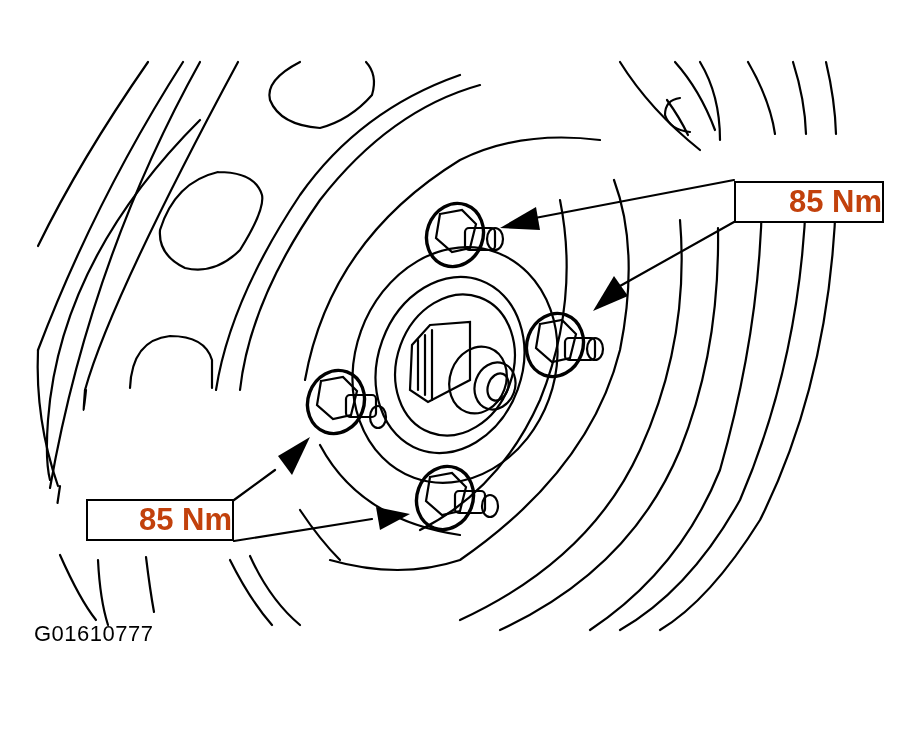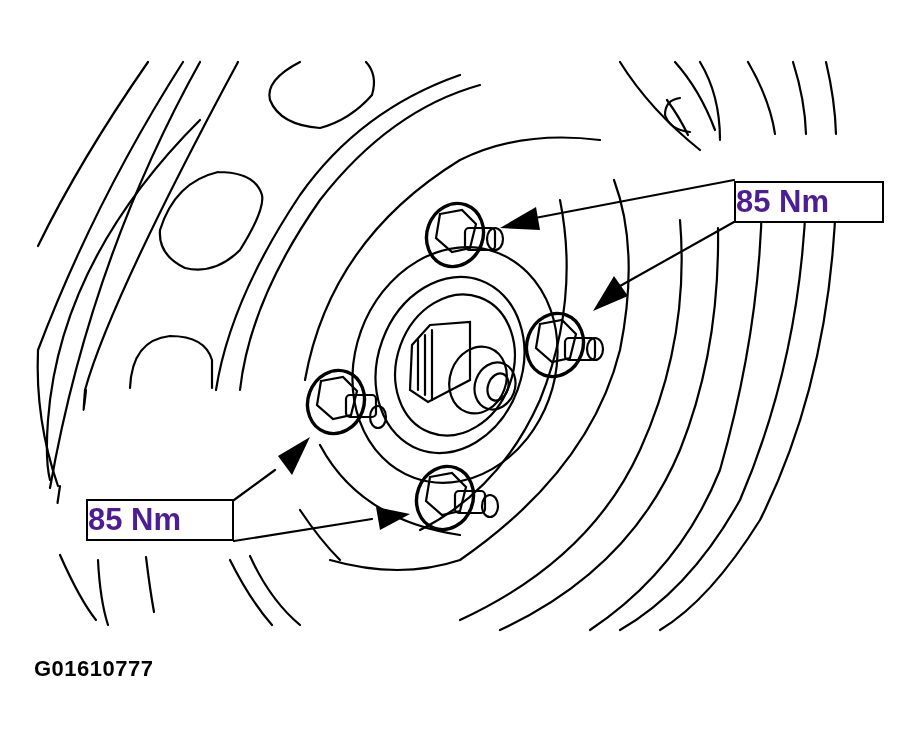--- a/index.html
+++ b/index.html
@@ -1,23 +1,23 @@
 <!DOCTYPE html>
 <html><head>
 <meta charset="utf-8">
 <style>
   html,body{margin:0;padding:0;background:#ffffff;}
   body{width:922px;height:754px;position:relative;overflow:hidden;font-family:"Liberation Sans",sans-serif;}
   #drawing{position:absolute;left:0;top:0;width:922px;height:754px;}
   .ln{fill:none;stroke:#000;stroke-width:2.2;stroke-linecap:round;}
   .thick{fill:none;stroke:#000;stroke-width:3.4;}
-  .callout{position:absolute;background:#fff;border:2px solid #000;font-weight:bold;font-size:31px;line-height:38px;text-align:left;color:#4c1d95;box-sizing:border-box;}
+  .callout{position:absolute;background:#fff;border:2px solid #000;font-weight:bold;font-size:31px;line-height:38px;text-align:right;color:#c2410c;box-sizing:border-box;}
   #label-right{left:734px;top:181px;width:150px;height:42px;}
   #label-left{left:86px;top:499px;width:148px;height:42px;}
-  #figure-id{position:absolute;left:34px;top:656px;font-size:22px;font-weight:bold;color:#000;letter-spacing:0.5px;}
+  #figure-id{position:absolute;left:34px;top:621px;font-size:22px;font-weight:normal;color:#000;letter-spacing:0.5px;}
 </style>
 </head>
 <body>
 
 <svg id="drawing" viewBox="0 0 922 754" xmlns="http://www.w3.org/2000/svg">
   <g>
     <path class="ln" d="M148 62 Q80 160 38 246"></path>
     <path class="ln" d="M183 62 Q95 200 38 350"></path>
     <path class="ln" d="M200 62 Q90 260 50 488"></path>
     <path class="ln" d="M60 486 Q55 520 60 486"></path>

